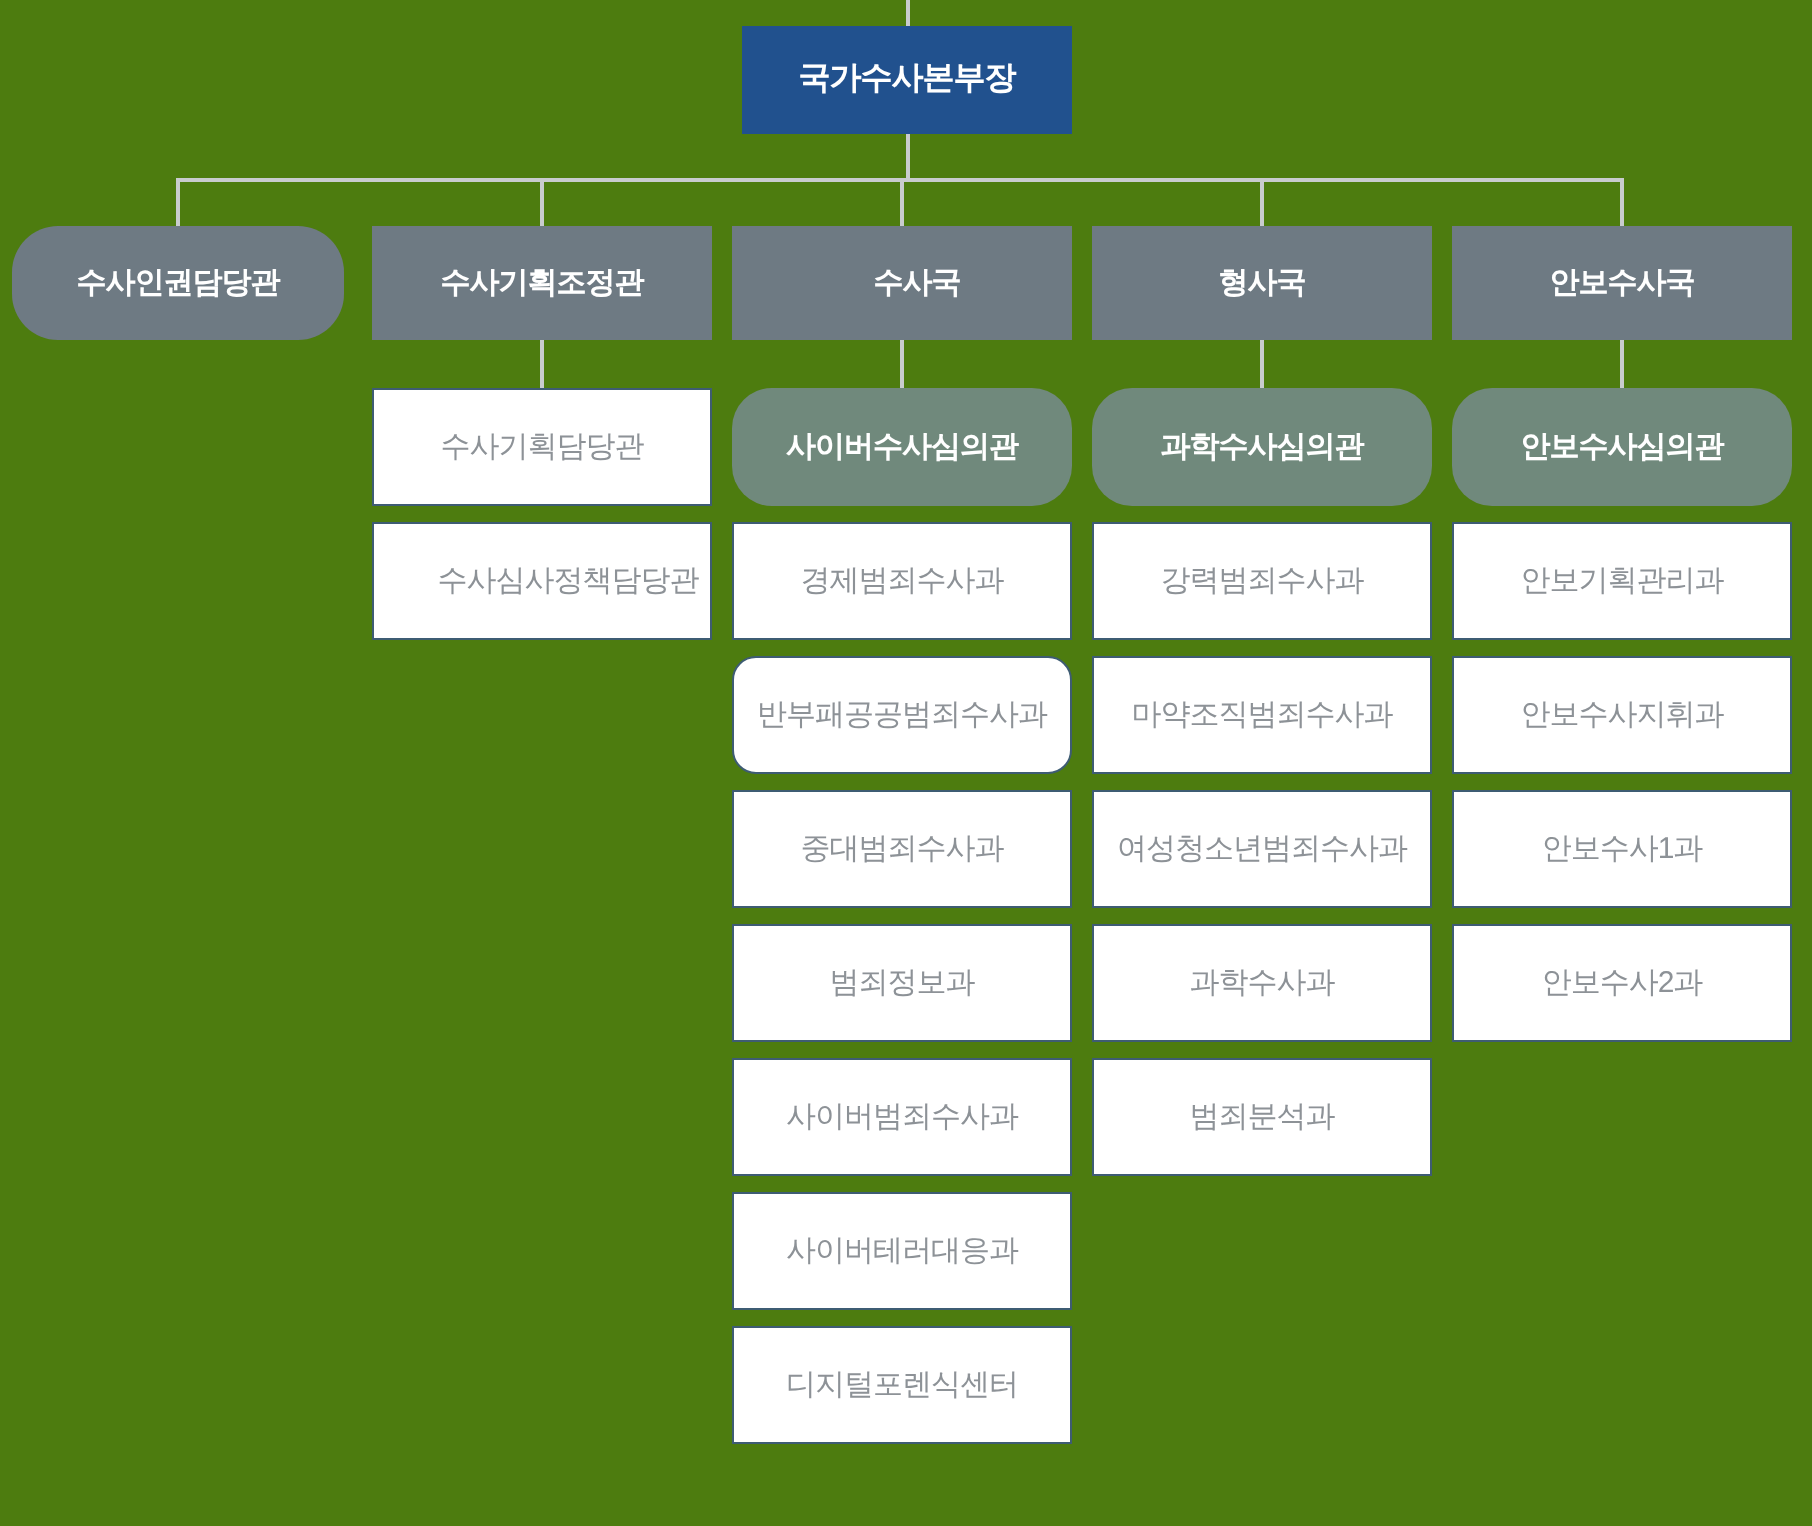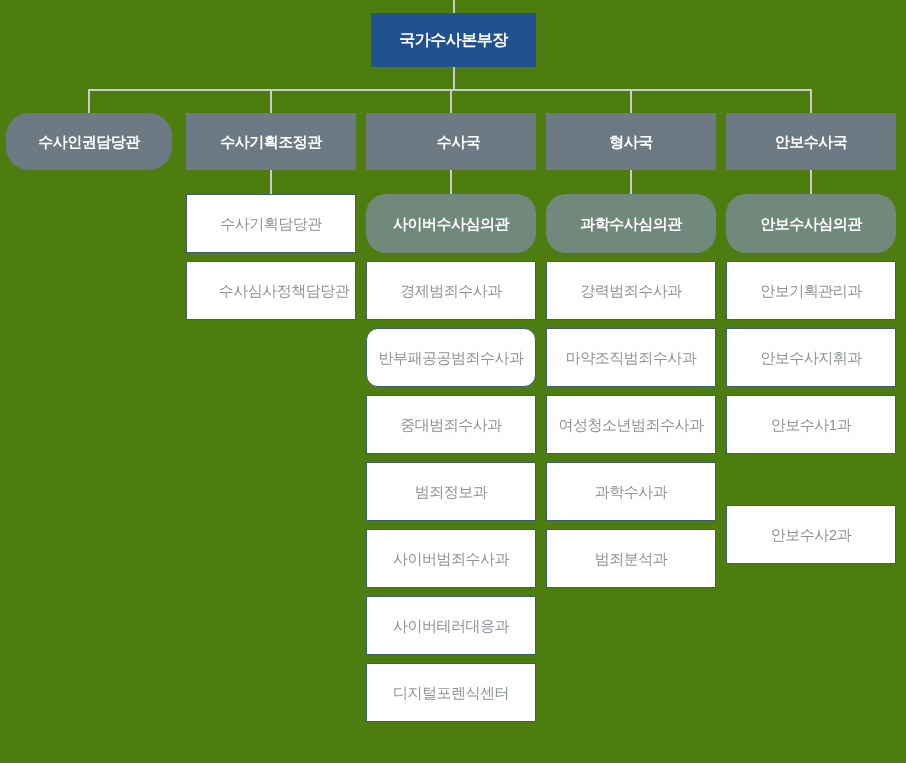--- a/index.html
+++ b/index.html
@@ -75,14 +75,14 @@
     <div class="box dept" style="left: 546px; top: 328px; width: 170px; height: 59px;">마약조직범죄수사과</div>
     <div class="box dept" style="left: 546px; top: 395px; width: 170px; height: 59px;">여성청소년범죄수사과</div>
     <div class="box dept" style="left: 546px; top: 529px; width: 170px; height: 59px;">범죄분석과</div>
     <div class="box dept" style="left: 546px; top: 462px; width: 170px; height: 59px;">과학수사과</div>
     <div class="box head" style="left: 726px; top: 113px; width: 170px; height: 57px;">안보수사국</div>
     <div class="line" style="left: 810px; top: 170px; width: 2px; height: 24px;"></div>
     <div class="box deputy" style="left: 726px; top: 194px; width: 170px; height: 59px;">안보수사심의관</div>
     <div class="box dept" style="left: 726px; top: 261px; width: 170px; height: 59px;">안보기획관리과</div>
     <div class="box dept" style="left: 726px; top: 328px; width: 170px; height: 59px;">안보수사지휘과</div>
     <div class="box dept" style="left: 726px; top: 395px; width: 170px; height: 59px;">안보수사1과</div>
-    <div class="box dept" style="left: 726px; top: 462px; width: 170px; height: 59px; margin-top: 43px;">안보수사2과</div>
+    <div class="box dept" style="left: 726px; top: 462px; width: 170px; height: 59px;">안보수사2과</div>
   </div>
 
 </body></html>

